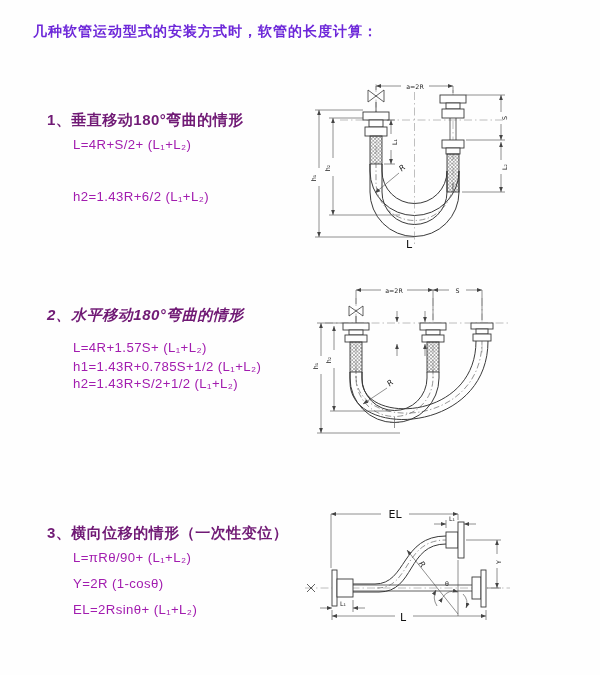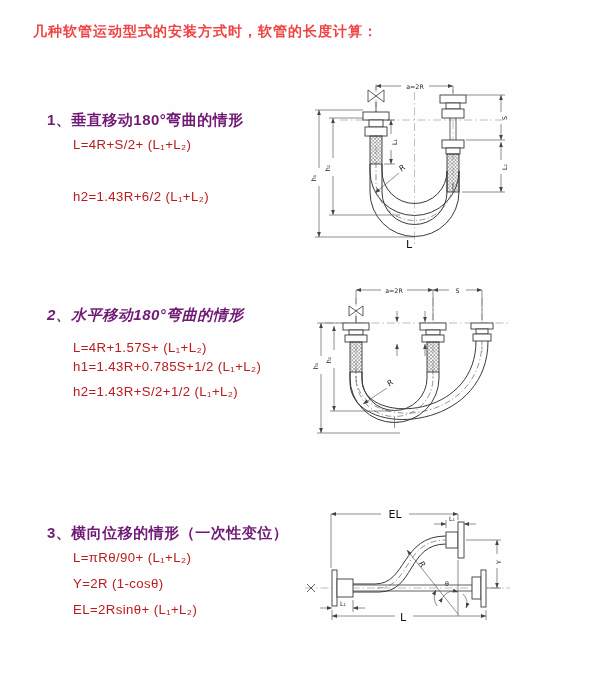--- a/index.html
+++ b/index.html
@@ -4,27 +4,27 @@
 <style>
   html,body { margin:0; padding:0; background:#e8e8e8; }
   .page {
     position:relative; width:600px; height:675px; margin:0 auto;
     background:#fefefe; overflow:hidden;
     font-family:"Liberation Sans","DejaVu Sans",sans-serif;
     border-bottom:2px solid #bdbdbd;
   }
   .title {
     position:absolute; left:33px; top:23px;
-    font-size:14px; font-weight:700; color:#ef4444; letter-spacing:1px;
+    font-size:14px; font-weight:700; color:#6d28d9; letter-spacing:1px;
   }
   .sec-head {
     position:absolute; font-size:15px; font-weight:700; color:#701a75; letter-spacing:.5px;
   }
   .formula {
-    position:absolute; left:73px; font-size:13.2px; color:#b91c1c; letter-spacing:.4px;
+    position:absolute; left:73px; font-size:13.2px; color:#a21caf; letter-spacing:.4px;
   }
   .diag { position:absolute; }
   
   .dr  { stroke:#3a3a3a; stroke-width:1;   fill:none; }   
   .dr2 { stroke:#3a3a3a; stroke-width:.8;  fill:none; }
   .dl  { stroke:#555;    stroke-width:.65; fill:none; }   
   .cl  { stroke:#8a8a8a; stroke-width:.55; fill:none; stroke-dasharray:8 3 1.5 3; } 
   .ca  { stroke:#666;    stroke-width:.7;  fill:none; stroke-dasharray:6 2.5 1.2 2.5; }
   .ft  { fill:#fefefe; stroke:#3a3a3a; stroke-width:.9; } 
   text { font-family:"DejaVu Sans","Liberation Sans",sans-serif; fill:#222; }
@@ -39,21 +39,21 @@
 
   <div class="title">几种软管运动型式的安装方式时，软管的长度计算：</div>
 
   <div class="sec-head" style="left:47px; top:111px;">1、垂直移动180°弯曲的情形</div>
   <div class="formula" style="top:137px;">L=4R+S/2+ (L₁+L₂)</div>
   <div class="formula" style="top:189px;">h2=1.43R+6/2 (L₁+L₂)</div>
 
   <div class="sec-head" style="left:47px; top:306px;font-style:italic;">2、水平移动180°弯曲的情形</div>
   <div class="formula" style="top:332px;margin-top:8px;">L=4R+1.57S+ (L₁+L₂)</div>
   <div class="formula" style="top:359px;">h1=1.43R+0.785S+1/2 (L₁+L₂)</div>
-  <div class="formula" style="top:384px;">h2=1.43R+S/2+1/2 (L₁+L₂)</div>
+  <div class="formula" style="top:376px;">h2=1.43R+S/2+1/2 (L₁+L₂)</div>
 
   <div class="sec-head" style="left:47px; top:524px;">3、横向位移的情形（一次性变位）</div>
   <div class="formula" style="top:550px;">L=πRθ/90+ (L₁+L₂)</div>
   <div class="formula" style="top:576px;">Y=2R (1-cosθ)</div>
   <div class="formula" style="top:602px;">EL=2Rsinθ+ (L₁+L₂)</div>
 
   <svg class="diag" style="left:305px; top:62px;" width="250" height="200" viewBox="0 0 250 200">
     <defs>
       <marker id="m1" viewBox="0 0 10 10" refX="9" refY="5" markerWidth="9" markerHeight="9" orient="auto">
         <path d="M0,1.6 L9,5 L0,8.4 Z" fill="#444"></path>

